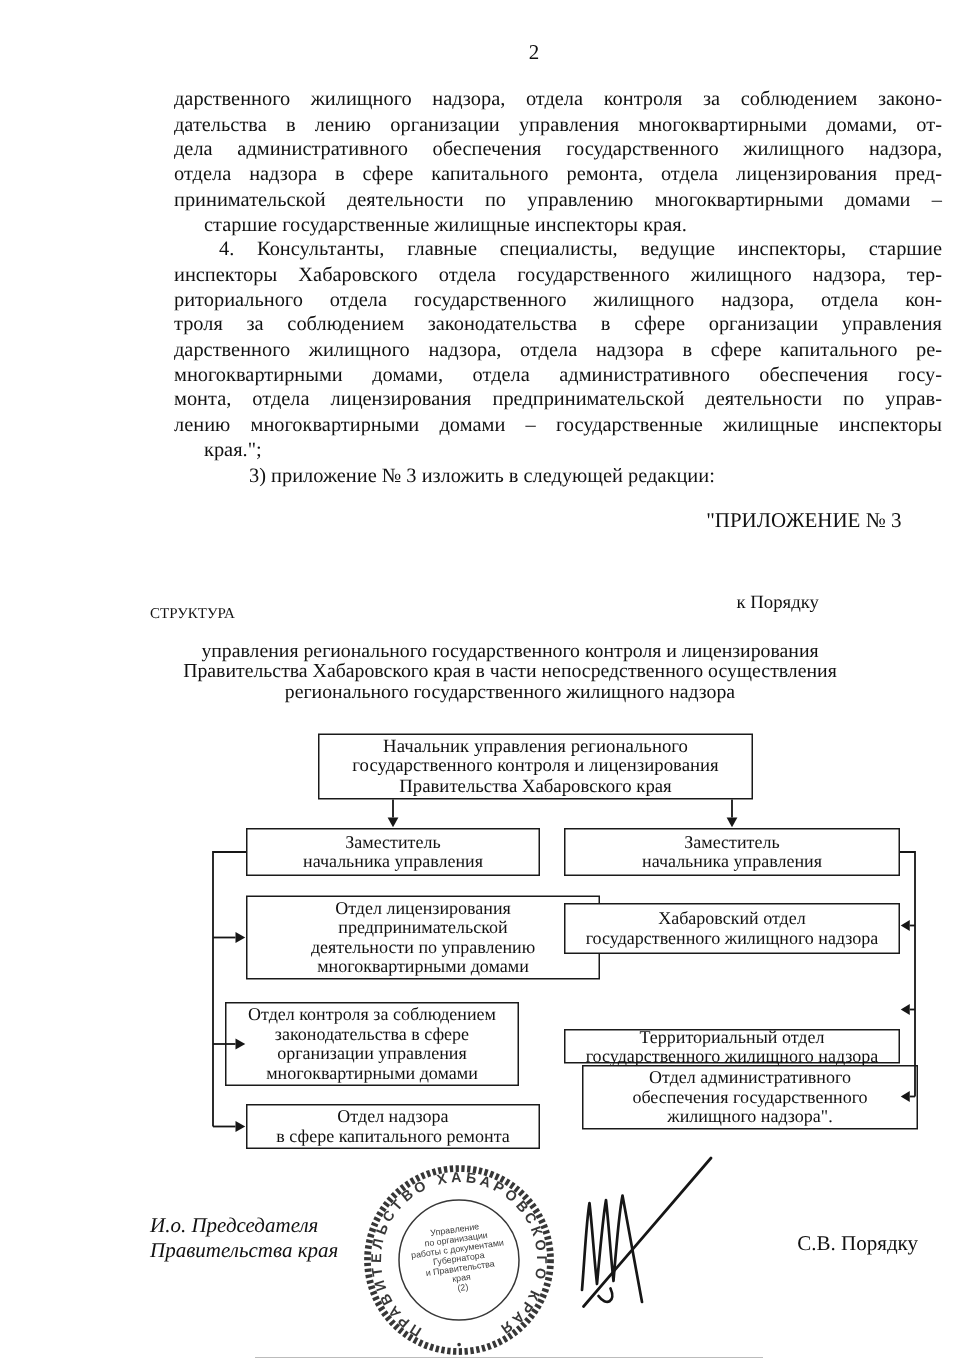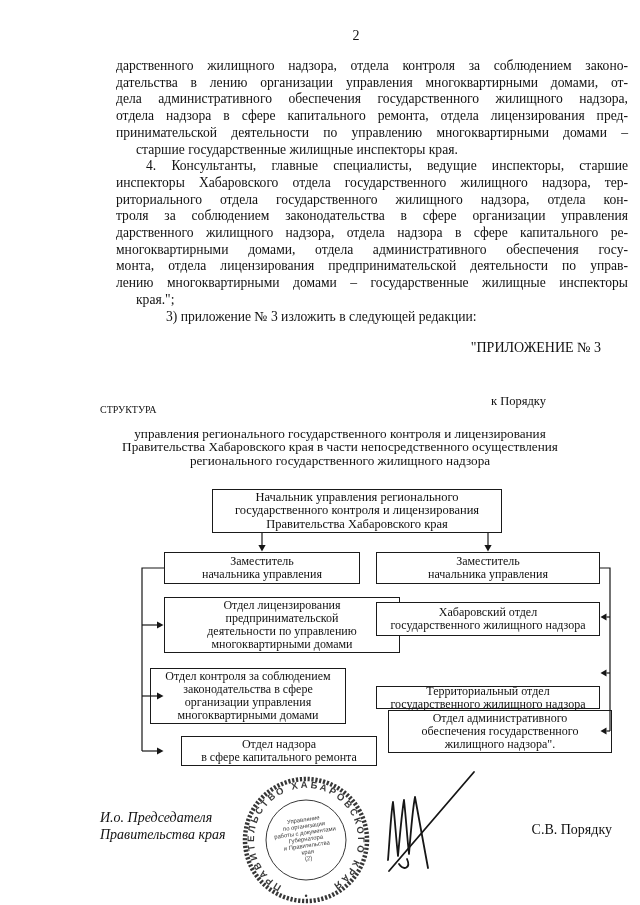--- a/index.html
+++ b/index.html
@@ -24,21 +24,21 @@
     display:flex;align-items:center;justify-content:center;
     text-align:center;font-size:12px;line-height:13px;white-space:pre-line;
     box-sizing:border-box;
   }
   .obox.head{font-size:12.5px;line-height:13.5px;}
   .b-head{left:212px;top:489px;width:290px;height:44px;}
   .b-depL{left:164px;top:552px;width:196px;height:32px;}
   .b-depR{left:376px;top:552px;width:224px;height:32px;}
   .b-L1{left:164px;top:597px;width:236px;height:56px;}
   .b-L2{left:150px;top:668px;width:196px;height:56px;}
-  .b-L3{left:164px;top:736px;width:196px;height:30px;margin-left:17px;}
+  .b-L3{left:164px;top:736px;width:196px;height:30px;}
   .b-R1{left:376px;top:602px;width:224px;height:34px;}
   .b-R2{left:376px;top:658px;width:224px;height:23px;margin-top:28px;}
   .b-R3{left:388px;top:710px;width:224px;height:43px;}
   .signer{left:100px;top:810px;font-size:14px;line-height:16.5px;font-style:italic;}
   .signername{left:100px;top:822px;width:512px;text-align:right;font-size:14px;}
   svg.overlay{position:absolute;left:0;top:0;pointer-events:none;}
 </style>
 </head>
 <body>
 

